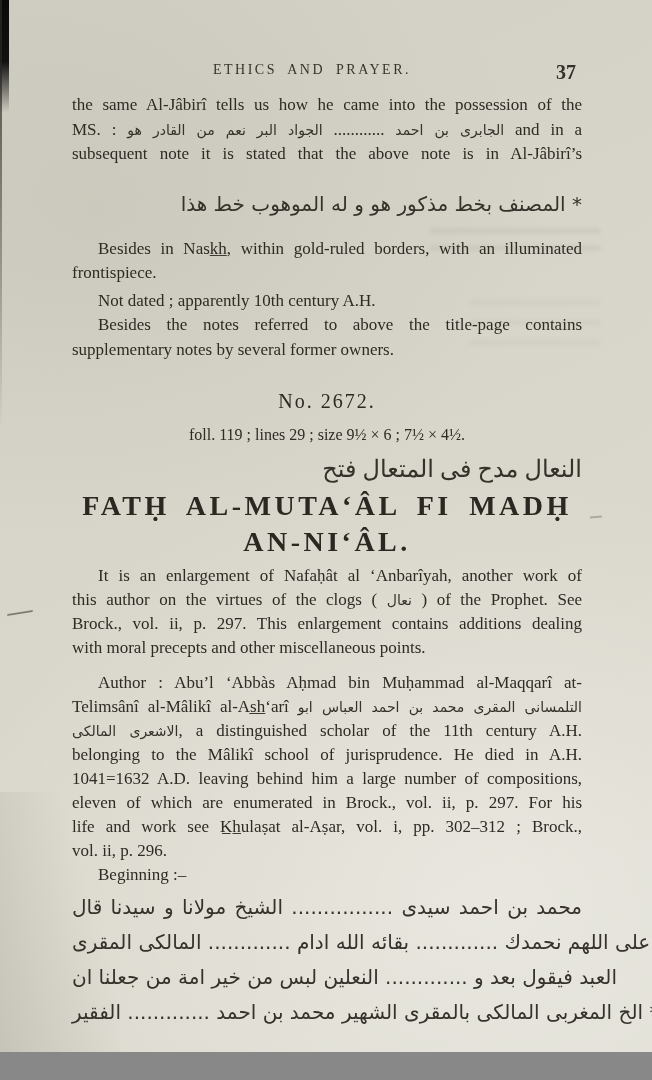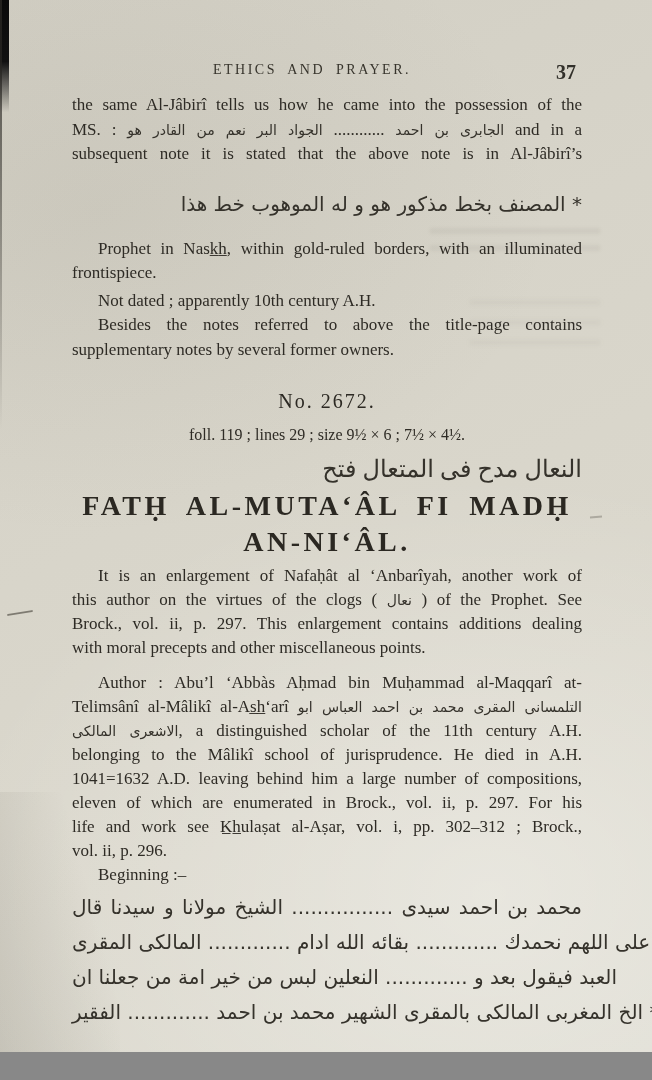--- a/index.html
+++ b/index.html
@@ -89,21 +89,21 @@
 
     <div class="p1">
       <div class="line j">the same Al-Jâbirî tells us how he came into the possession of the</div>
       <div class="line j"><span>MS. : </span><span class="ar">هو‎ القادر‎ من‎ نعم‎ البر‎ الجواد‎</span><span> ............ </span><span class="ar">احمد‎ بن‎ الجابرى‎</span><span> and in a</span></div>
       <div class="line j">subsequent note it is stated that the above note is in Al-Jâbirî’s</div>
     </div>
 
     <div class="autograph">هذا‎ خط‎ الموهوب‎ له‎ و‎ هو‎ مذكور‎ بخط‎ المصنف‎ *</div>
 
     <div class="p2">
-      <div class="line j indent">Prophet in Nask̲h̲, within gold-ruled borders, with an illuminated</div>
+      <div class="line j indent">Besides in Nask̲h̲, within gold-ruled borders, with an illuminated</div>
       <div class="line">frontispiece.</div>
     </div>
 
     <div class="p3">
       <div class="line indent">Not dated ; apparently 10th century A.H.</div>
     </div>
 
     <div class="p4">
       <div class="line j indent">Besides the notes referred to above the title-page contains</div>
       <div class="line">supplementary notes by several former owners.</div>

